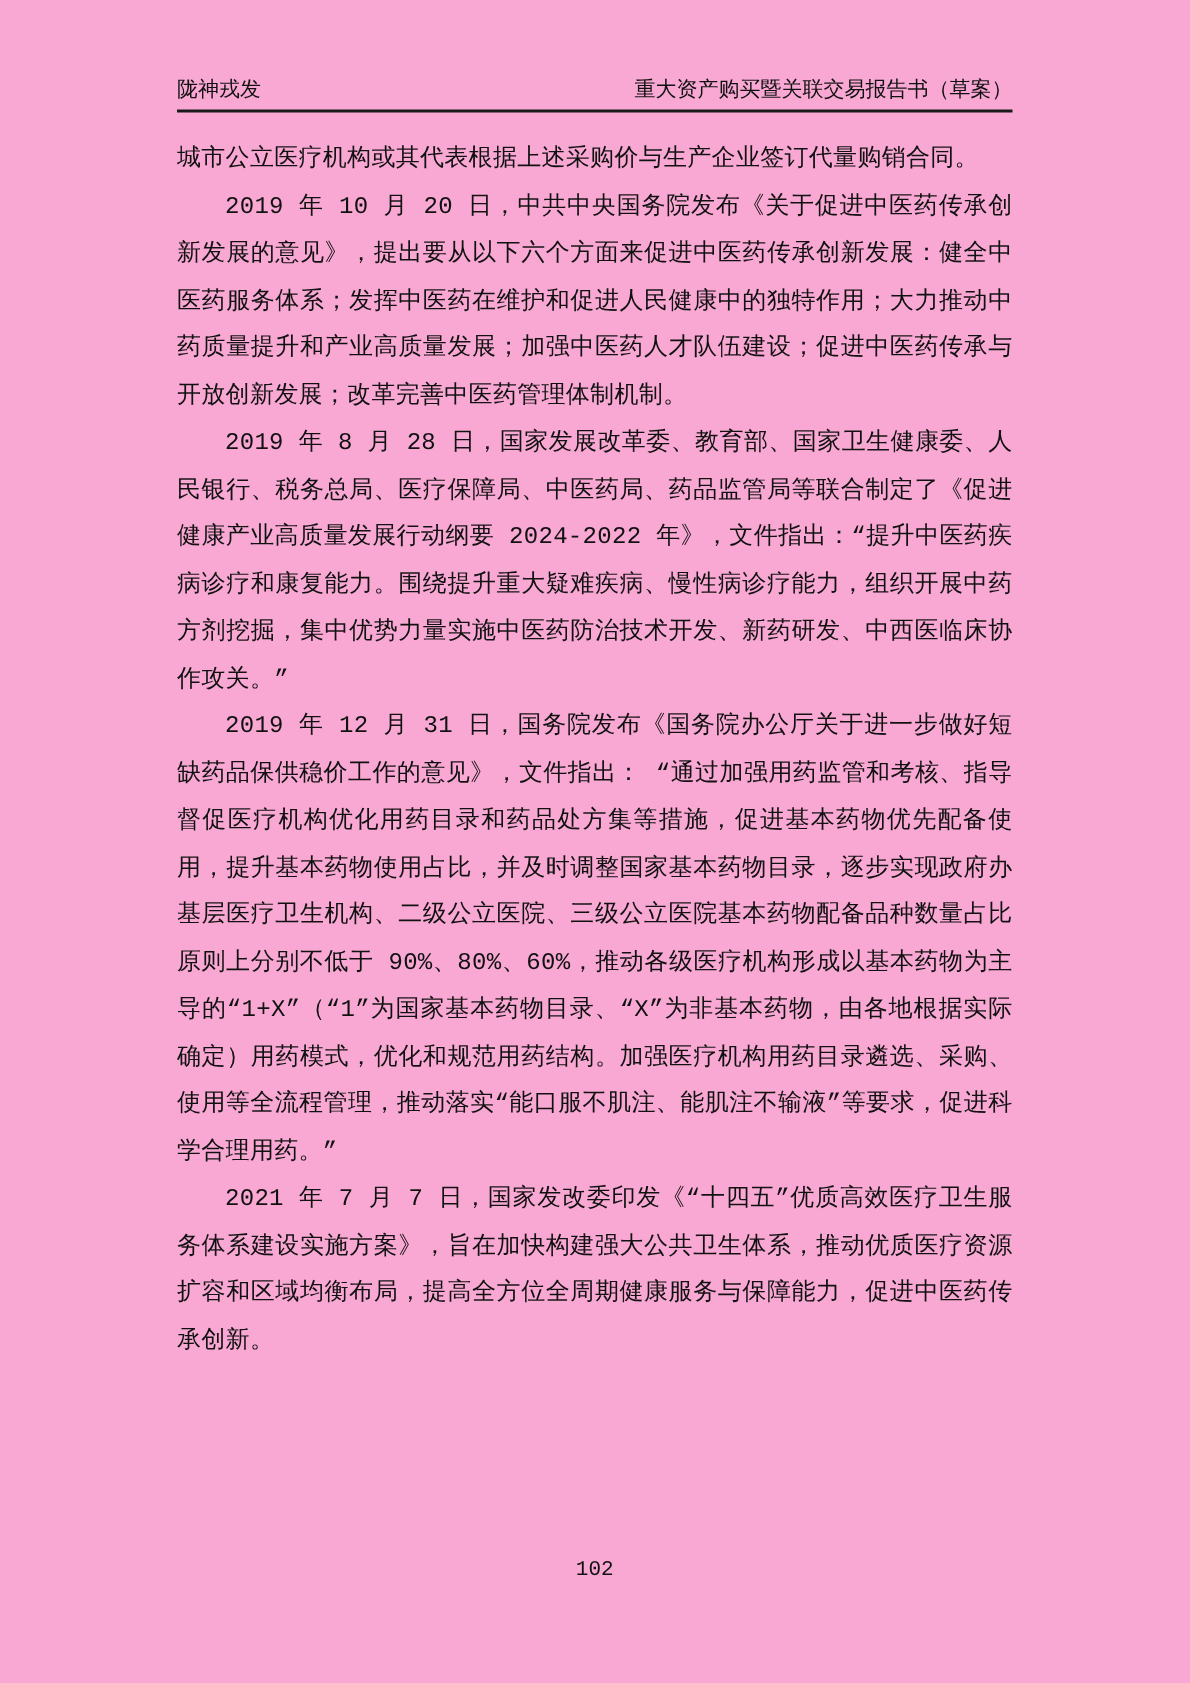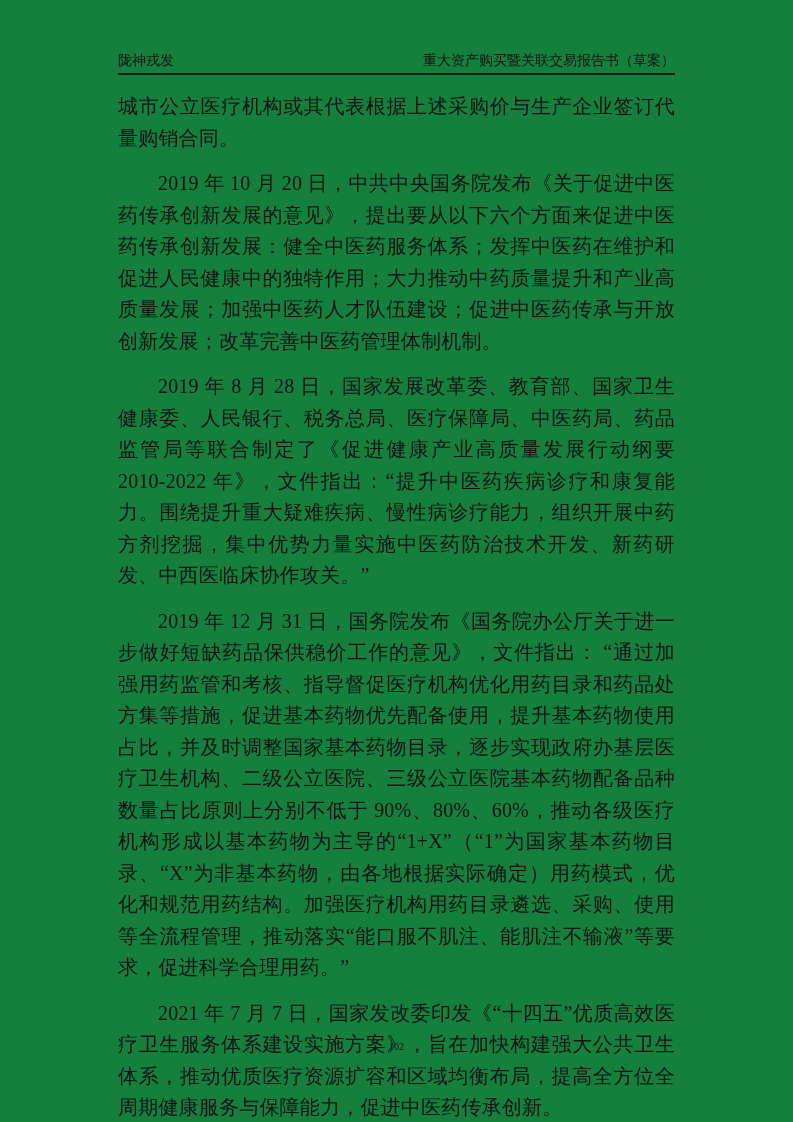--- a/index.html
+++ b/index.html
@@ -4,23 +4,23 @@
 <style>
   html, body {
     margin: 0;
     padding: 0;
     background: #ffffff;
   }
   .page {
     position: relative;
     width: 793px;
     height: 1122px;
-    background: #15803d;
+    background: #f9a8d4;
     overflow: hidden;
-    font-family: Liberation Serif, serif;
+    font-family: Liberation Mono, monospace;
     color: #111111;
   }
   .header {
     position: absolute;
     top: 52px;
     left: 118px;
     width: 557px;
     display: flex;
     justify-content: space-between;
     align-items: flex-end;
@@ -29,61 +29,60 @@
     padding-bottom: 3px;
     border-bottom: 2px solid #1a1a1a;
   }
   .header .h-left { white-space: nowrap; }
   .header .h-right { white-space: nowrap; }
   .content {
     position: absolute;
     top: 91px;
     left: 118px;
     width: 557px;
-    font-size: 20px;
+    font-size: 16px;
     line-height: 31.5px;
     text-align: justify;
     text-justify: inter-ideograph;
     letter-spacing: 0.2px;
   }
   p.para {
     margin: 0;
     padding: 0;
   }
   p.para + p.para {
-    margin-top: 14px;
   }
   p.para.indent {
     text-indent: 2em;
   }
   .footer {
     position: absolute;
     top: 1038px;
     left: 0;
     width: 793px;
     text-align: center;
-    font-size: 10px;
+    font-size: 14px;
     line-height: 18px;
   }
 </style>
 </head>
 <body>
 
 <div class="page">
 
   <div class="header">
     <span class="h-left">陇神戎发</span>
     <span class="h-right">重大资产购买暨关联交易报告书（草案）</span>
   </div>
 
   <div class="content">
     <div>
         <p class="para">城市公立医疗机构或其代表根据上述采购价与生产企业签订代量购销合同。</p>
         <p class="para indent">2019 年 10 月 20 日，中共中央国务院发布《关于促进中医药传承创新发展的意见》，提出要从以下六个方面来促进中医药传承创新发展：健全中医药服务体系；发挥中医药在维护和促进人民健康中的独特作用；大力推动中药质量提升和产业高质量发展；加强中医药人才队伍建设；促进中医药传承与开放创新发展；改革完善中医药管理体制机制。</p>
-        <p class="para indent">2019 年 8 月 28 日，国家发展改革委、教育部、国家卫生健康委、人民银行、税务总局、医疗保障局、中医药局、药品监管局等联合制定了《促进健康产业高质量发展行动纲要 2010-2022 年》，文件指出：“提升中医药疾病诊疗和康复能力。围绕提升重大疑难疾病、慢性病诊疗能力，组织开展中药方剂挖掘，集中优势力量实施中医药防治技术开发、新药研发、中西医临床协作攻关。”</p>
+        <p class="para indent">2019 年 8 月 28 日，国家发展改革委、教育部、国家卫生健康委、人民银行、税务总局、医疗保障局、中医药局、药品监管局等联合制定了《促进健康产业高质量发展行动纲要 2024-2022 年》，文件指出：“提升中医药疾病诊疗和康复能力。围绕提升重大疑难疾病、慢性病诊疗能力，组织开展中药方剂挖掘，集中优势力量实施中医药防治技术开发、新药研发、中西医临床协作攻关。”</p>
         <p class="para indent">2019 年 12 月 31 日，国务院发布《国务院办公厅关于进一步做好短缺药品保供稳价工作的意见》，文件指出： “通过加强用药监管和考核、指导督促医疗机构优化用药目录和药品处方集等措施，促进基本药物优先配备使用，提升基本药物使用占比，并及时调整国家基本药物目录，逐步实现政府办基层医疗卫生机构、二级公立医院、三级公立医院基本药物配备品种数量占比原则上分别不低于 90%、80%、60%，推动各级医疗机构形成以基本药物为主导的“1+X”（“1”为国家基本药物目录、“X”为非基本药物，由各地根据实际确定）用药模式，优化和规范用药结构。加强医疗机构用药目录遴选、采购、使用等全流程管理，推动落实“能口服不肌注、能肌注不输液”等要求，促进科学合理用药。”</p>
         <p class="para indent">2021 年 7 月 7 日，国家发改委印发《“十四五”优质高效医疗卫生服务体系建设实施方案》，旨在加快构建强大公共卫生体系，推动优质医疗资源扩容和区域均衡布局，提高全方位全周期健康服务与保障能力，促进中医药传承创新。</p>
       </div>
   </div>
 
   <div class="footer">
     <span>102</span>
   </div>
 
 </div>

